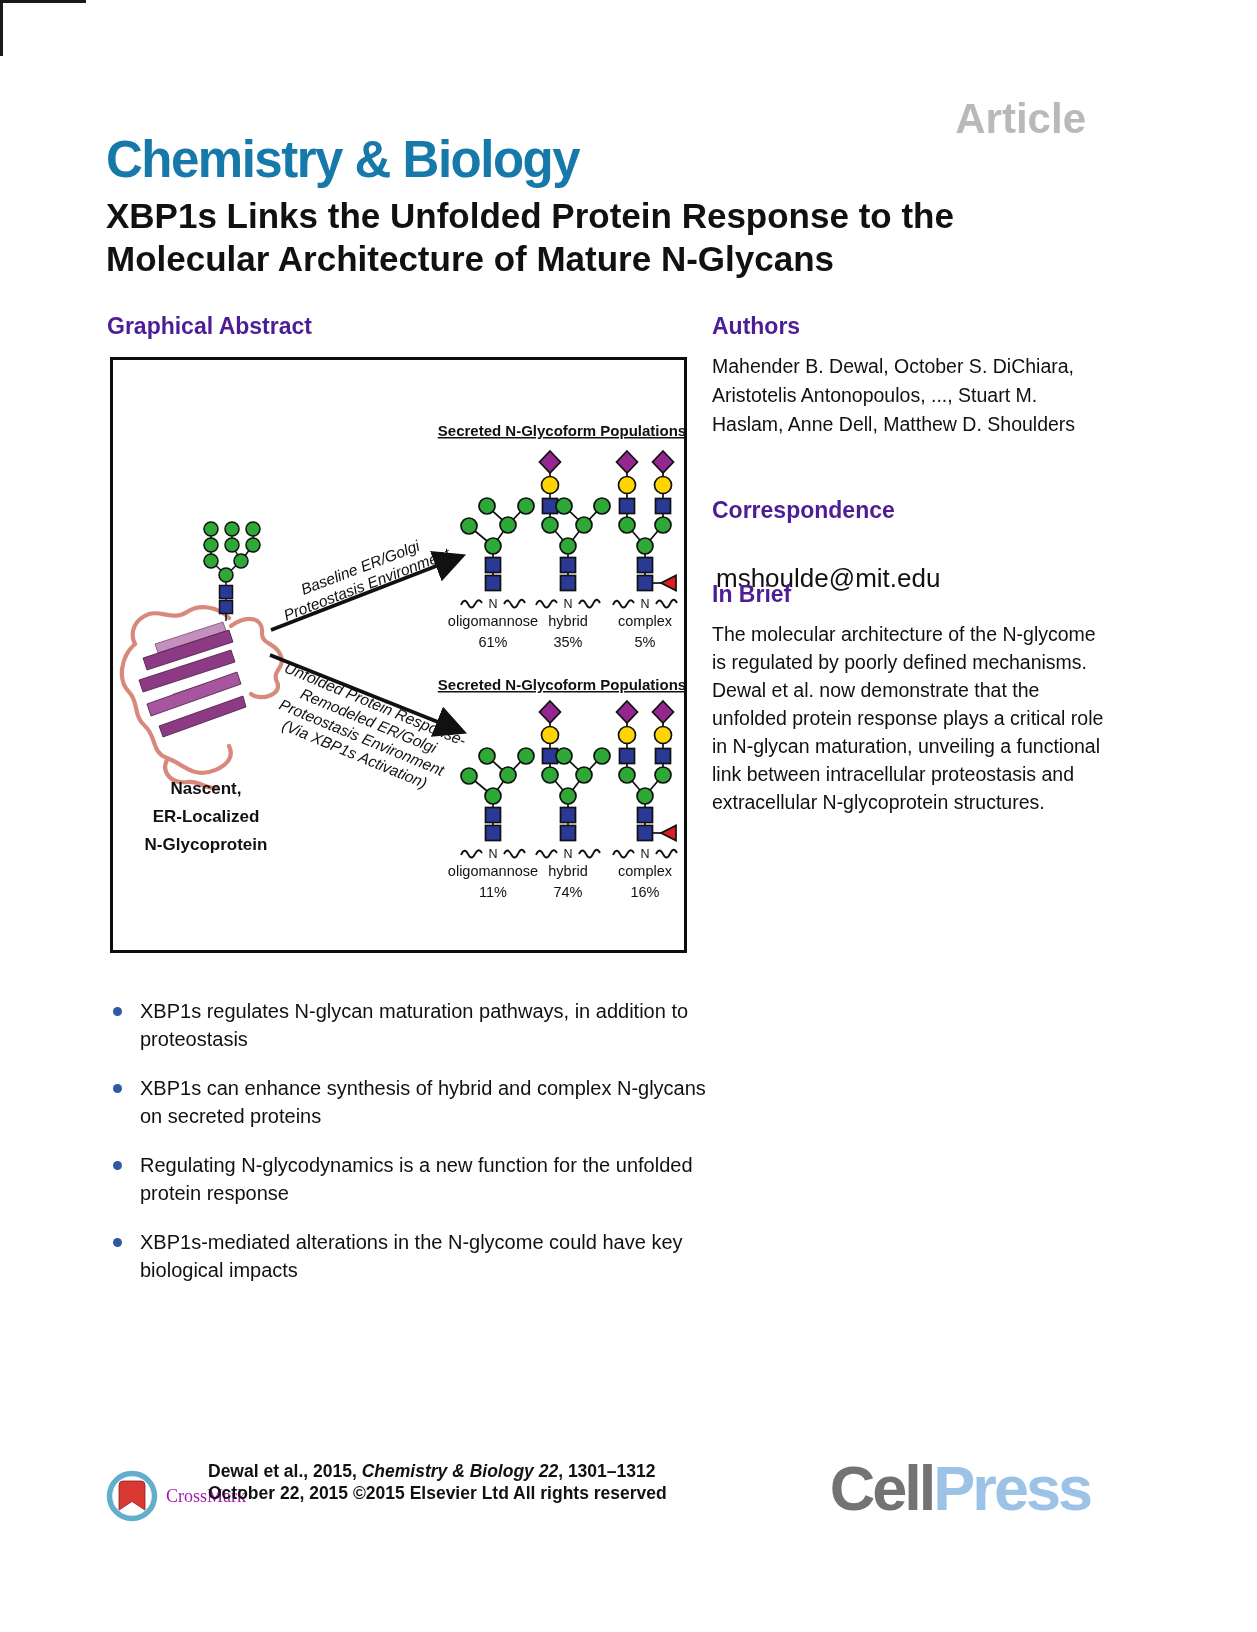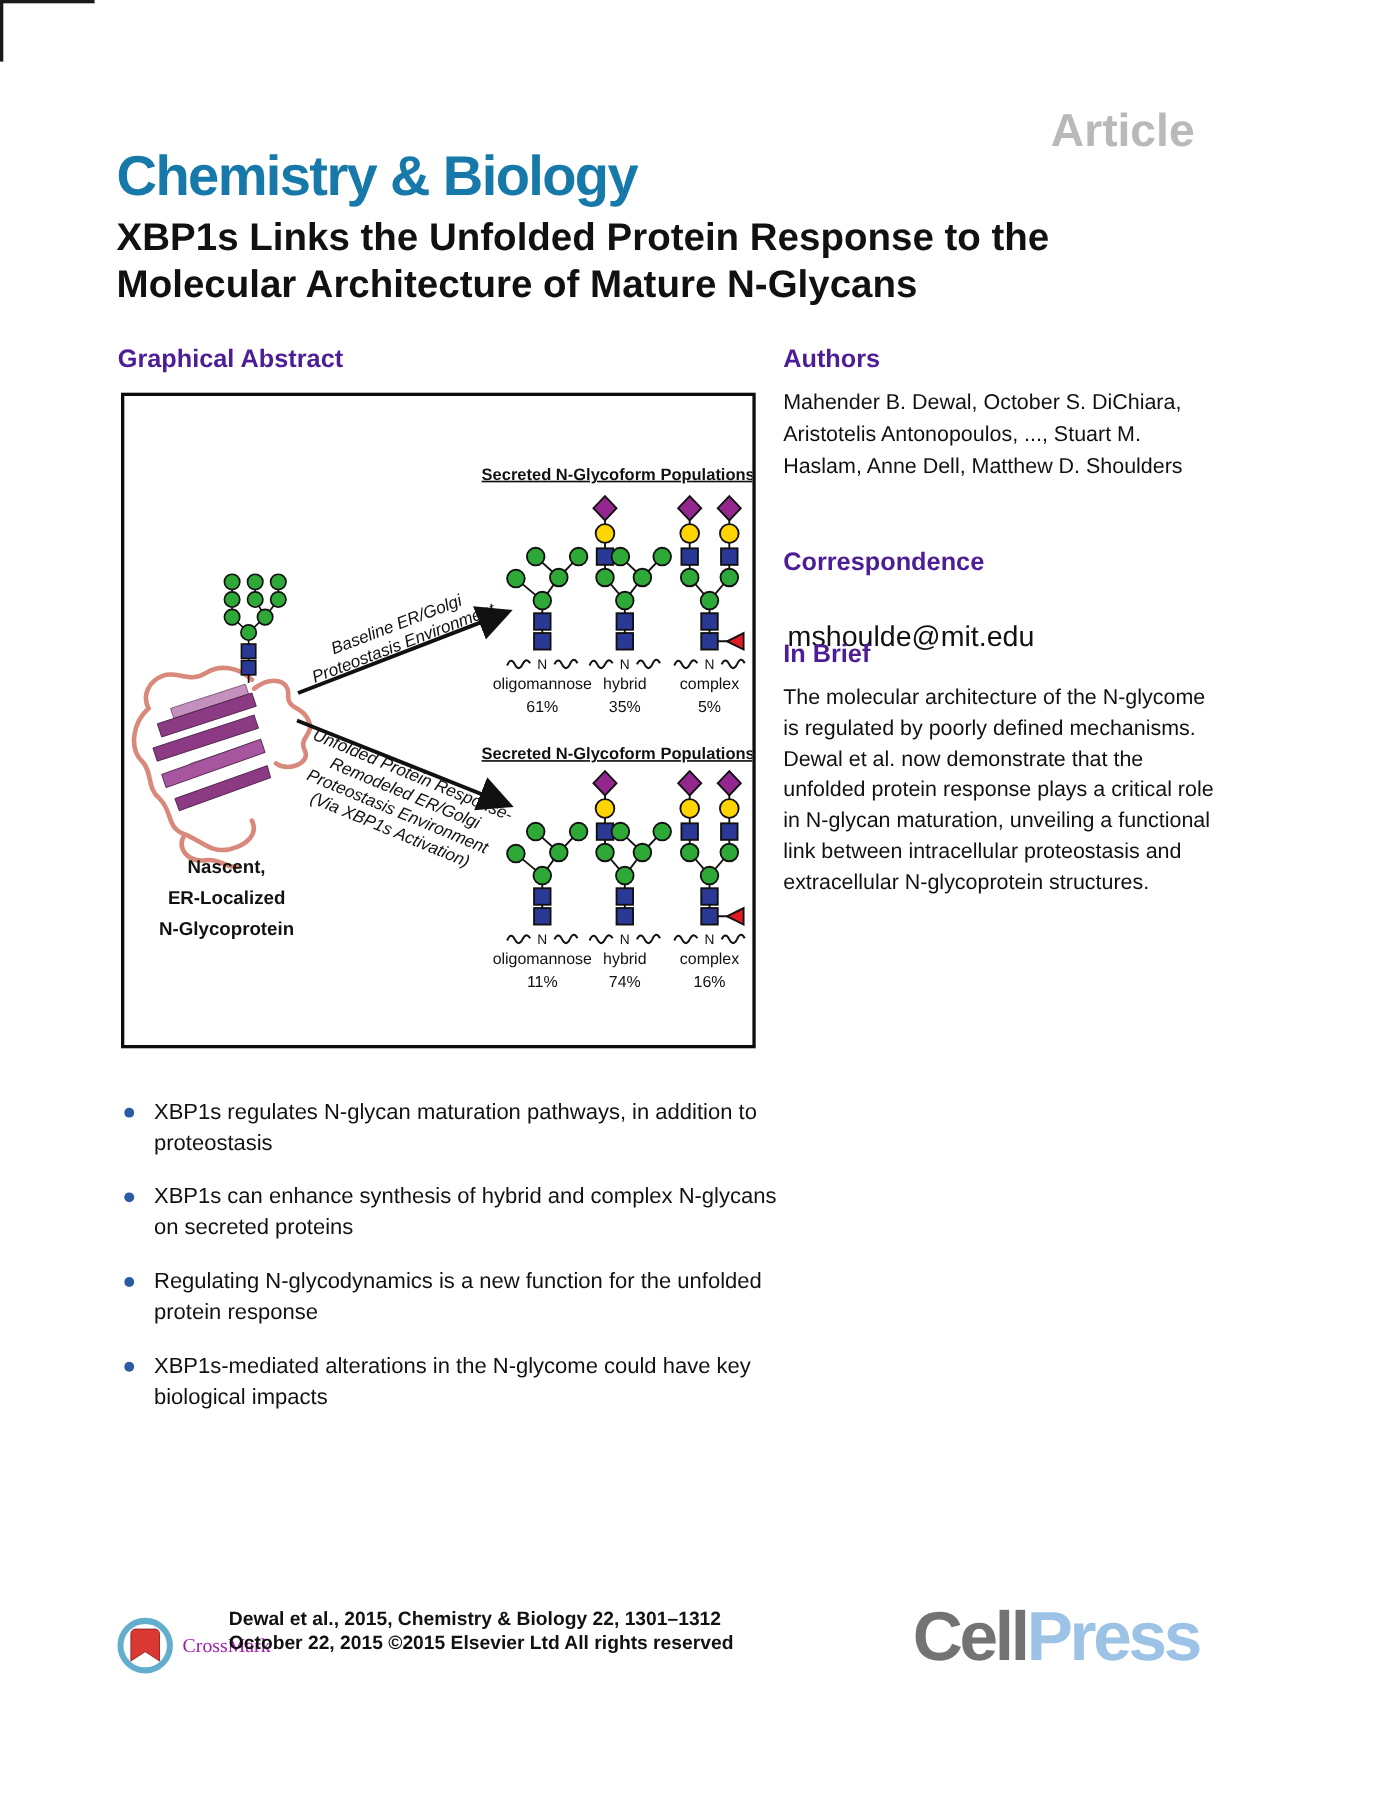--- a/index.html
+++ b/index.html
@@ -27,21 +27,21 @@
   .rcol-brief{left:712px;top:620px;width:392px;font-size:19.5px;line-height:28px;}
 
   .highlights{left:107px;top:983px;width:640px;}
   .hl-list{margin:14px 0 0 0;padding:0;list-style:none;}
   .hl-item{position:relative;padding-left:33px;margin-bottom:21px;font-size:20px;line-height:28px;width:592px;}
   .hl-dot{position:absolute;left:6px;top:10px;width:9px;height:9px;border-radius:50%;background:#2d5ba3;}
 
   .crossmark{left:106px;top:1468px;display:flex;align-items:center;}
   .cm-label{font-family:"Liberation Serif",serif;font-size:18px;color:#a21caf;margin-left:8px;}
   .citation{left:208px;top:1460px;font-size:17.5px;font-weight:bold;line-height:22px;}
-  .cit-it{}
+  .cit-it{font-style:italic;}
   .doi{color:#2f7bbf;}
   .cellpress{top:1452px;right:167px;font-size:63px;font-weight:bold;letter-spacing:-3px;}
   .cp-cell{color:#737373;}
   .cp-press{color:#9cc3e5;}
 
   
   .ga-svg text{font-family:"Liberation Sans",sans-serif;fill:#111;}
   .wv{fill:none;stroke:#111;stroke-width:1.8px;}
   .ln{stroke:#111;stroke-width:1.7px;}
   .ln2{stroke:#111;stroke-width:1.5px;}

